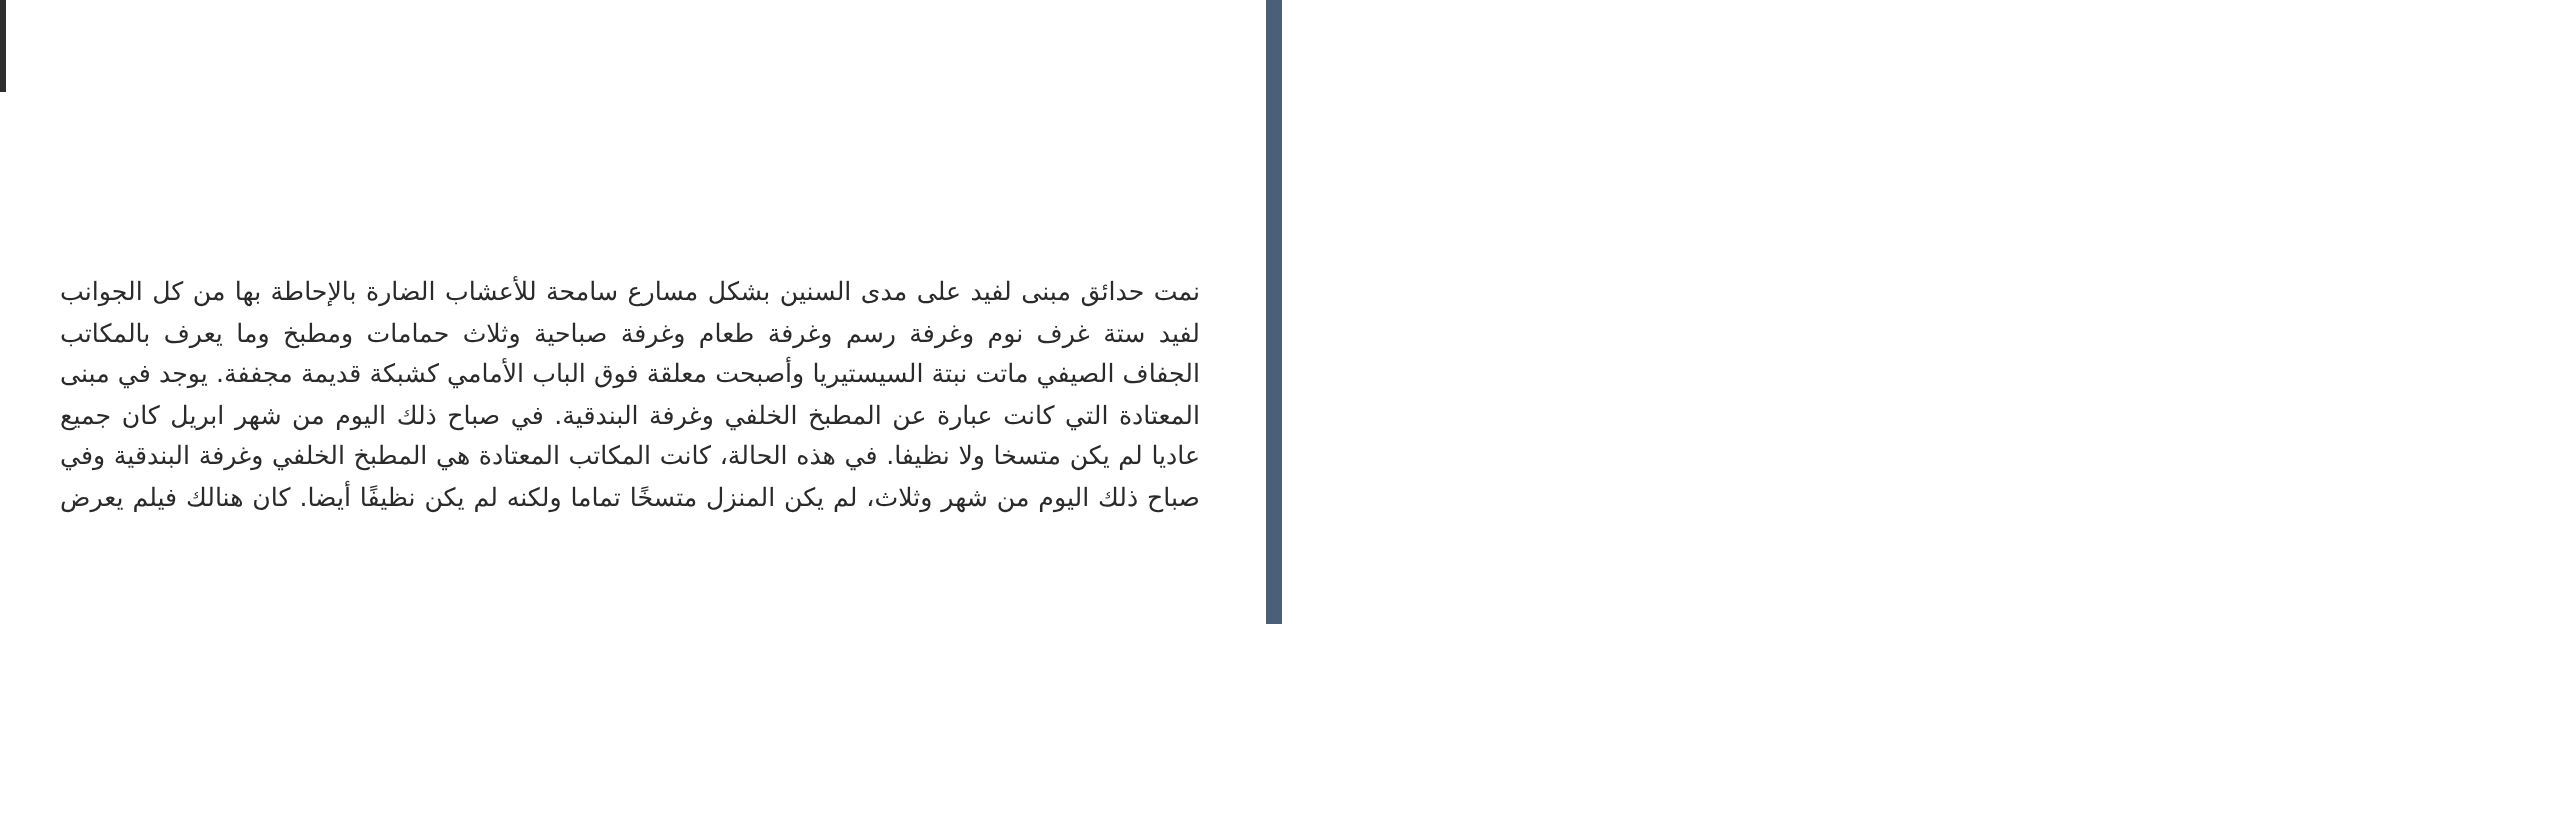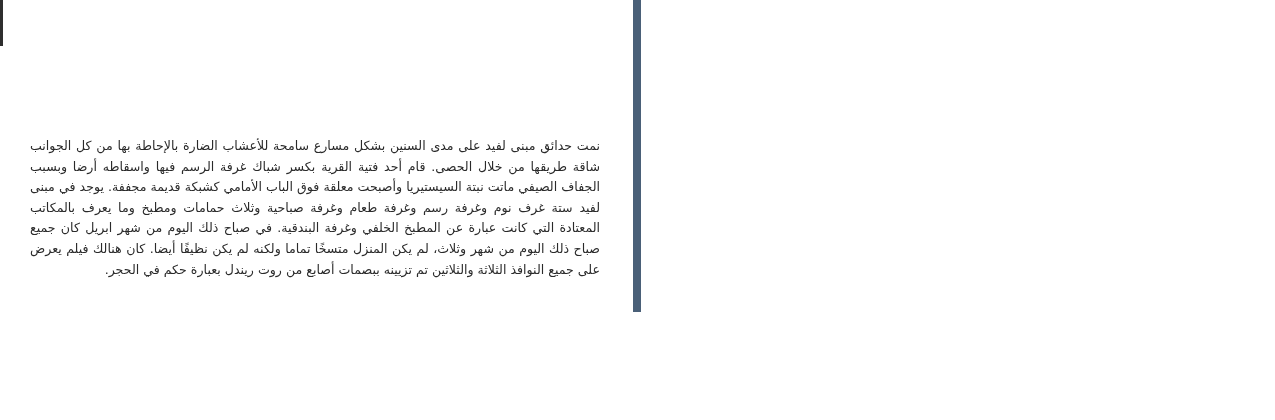--- a/index.html
+++ b/index.html
@@ -99,26 +99,25 @@
   }
 </style>
 </head>
 <body>
 
 <div class="canvas">
 
   <div class="page page-left">
     <div class="arabic-block">
       <div class="ar-line">نمت حدائق مبنى لفيد على مدى السنين بشكل مسارع سامحة للأعشاب الضارة بالإحاطة بها من كل الجوانب</div>
-      <div class="ar-line">شاقة طريقها من خلال الحصى. قام أحد فتية القرية بكسر شباك غرفة الرسم فيها واسقاطه أرضا وبسبب</div>
+      <div class="ar-line">لفيد ستة غرف نوم وغرفة رسم وغرفة طعام وغرفة صباحية وثلاث حمامات ومطبخ وما يعرف بالمكاتب</div>
       <div class="ar-line">الجفاف الصيفي ماتت نبتة السيستيريا وأصبحت معلقة فوق الباب الأمامي كشبكة قديمة مجففة. يوجد في مبنى</div>
-      <div class="ar-line">لفيد ستة غرف نوم وغرفة رسم وغرفة طعام وغرفة صباحية وثلاث حمامات ومطبخ وما يعرف بالمكاتب</div>
       <div class="ar-line">المعتادة التي كانت عبارة عن المطبخ الخلفي وغرفة البندقية. في صباح ذلك اليوم من شهر ابريل كان جميع</div>
+      <div class="ar-line">عاديا لم يكن متسخا ولا نظيفا. في هذه الحالة، كانت المكاتب المعتادة هي المطبخ الخلفي وغرفة البندقية وفي</div>
       <div class="ar-line">صباح ذلك اليوم من شهر وثلاث، لم يكن المنزل متسخًا تماما ولكنه لم يكن نظيفًا أيضا. كان هنالك فيلم يعرض</div>
-      <div class="ar-line last">على جميع النوافذ الثلاثة والثلاثين تم تزيينه ببصمات أصابع من روت ريندل بعبارة حكم في الحجر.</div>
     </div>
   </div>
 
   <div class="page page-right">
     
   </div>
 
   <div class="watermark">
     <div class="wm-arabic">مستقل</div>
     <div class="wm-domain">mostaql.com</div>

